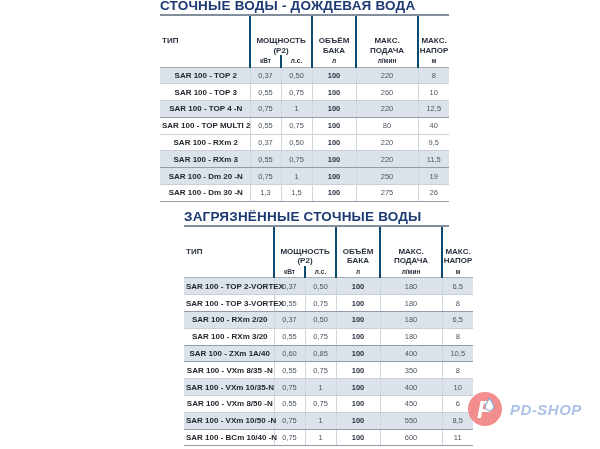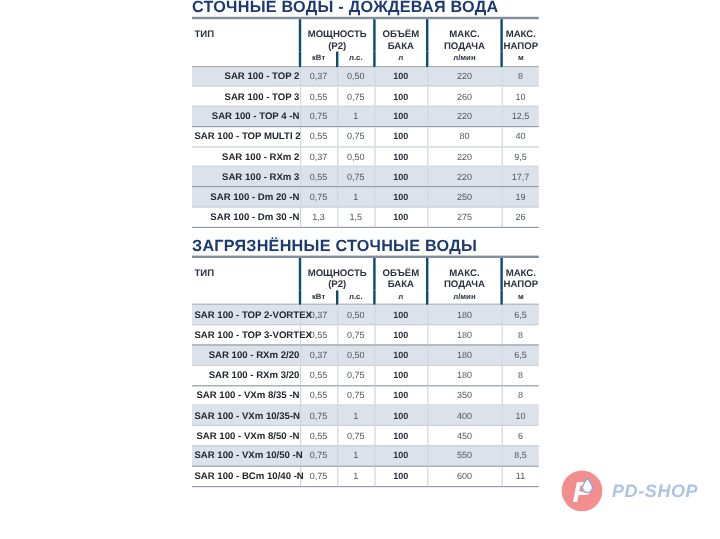--- a/index.html
+++ b/index.html
@@ -8,50 +8,50 @@
   .page { position:relative; width:600px; height:449px; background:#fff; }
 
   .content { position:absolute; left:160px; top:0; width:289px; }
 
   .table-title {
     font-size:13.5px; font-weight:700; letter-spacing:.2px;
     color:#1d3a73; line-height:14px; margin-top:-1px;
     border-bottom:2px solid #828e9c; padding-bottom:1px;
     white-space:nowrap;
   }
-  .table-block + .table-block { margin-top:9px; }
+  .table-block + .table-block { margin-top:9px;margin-left:24px; }
 
   table { width:289px; border-collapse:collapse; table-layout:fixed; }
   col.col-type { width:90px; }
   col.col-kw   { width:31px; }
   col.col-hp   { width:31px; }
   col.col-tank { width:44px; }
   col.col-flow { width:62px; }
   col.col-head { width:31px; }
 
   thead th {
     font-weight:700; color:#2b3240; text-align:center; vertical-align:top;
     padding:0; border-left:2px solid #0c4a6e;
   }
   thead th:first-child { border-left:none; text-align:left; }
-  tr.head-names th { font-size:8px; line-height:9.5px; padding-top:8px; height:22px; }
+  tr.head-names th { font-size:8px; line-height:9.5px; padding-top:20px; height:22px; }
   tr.head-names th .l { display:block; }
   tr.head-units th { font-size:6.5px; height:12px; line-height:11px;
                      border-bottom:1px solid #a7b0bb; font-weight:700; }
   tr.head-names th.th-type { font-size:8px; padding-left:2px; }
 
   tbody td {
     height:16.8px; font-size:7.5px; color:#4d5660; text-align:center;
     border-left:1px solid #cfd6de; border-bottom:1px solid #c9d0d8;
     padding:0; vertical-align:middle; white-space:nowrap;
   }
   tbody td:first-child { border-left:none; }
   tbody tr.stripe td { background:#dbe2ea; }
   tbody tr.group-end td { border-bottom:1px solid #929ca9; }
-  td.c-type { text-align:right; font-weight:700; color:#22272e; font-size:8px; padding-left:2px; }
+  td.c-type { text-align:center; font-weight:700; color:#22272e; font-size:8px; padding-left:2px; }
   td.c-tank { font-weight:700; color:#2b3240; }
 
   .watermark {
     position:absolute; left:467px; top:391px; display:flex; align-items:center;
     gap:7px; opacity:.92;
   }
   .wm-text {
     font-size:15px; font-weight:700; font-style:italic;
     color:#a5bde4; letter-spacing:.5px; white-space:nowrap;
   }
@@ -142,21 +142,21 @@
               <td class="c-tank">100</td>
               <td class="c-flow">220</td>
               <td class="c-head">9,5</td>
             </tr>
             <tr class="stripe group-end">
               <td class="c-type">SAR 100 - RXm 3</td>
               <td class="c-kw">0,55</td>
               <td class="c-hp">0,75</td>
               <td class="c-tank">100</td>
               <td class="c-flow">220</td>
-              <td class="c-head">17,7</td>
+              <td class="c-head">11,5</td>
             </tr>
             <tr class="stripe">
               <td class="c-type">SAR 100 - Dm 20 -N</td>
               <td class="c-kw">0,75</td>
               <td class="c-hp">1</td>
               <td class="c-tank">100</td>
               <td class="c-flow">250</td>
               <td class="c-head">19</td>
             </tr>
             <tr class=" group-end">
@@ -237,20 +237,28 @@
               <td class="c-head">6,5</td>
             </tr>
             <tr class=" group-end">
               <td class="c-type">SAR 100 - RXm 3/20</td>
               <td class="c-kw">0,55</td>
               <td class="c-hp">0,75</td>
               <td class="c-tank">100</td>
               <td class="c-flow">180</td>
               <td class="c-head">8</td>
             </tr>
+            <tr class="stripe group-end">
+              <td class="c-type">SAR 100 - ZXm 1A/40</td>
+              <td class="c-kw">0,60</td>
+              <td class="c-hp">0,85</td>
+              <td class="c-tank">100</td>
+              <td class="c-flow">400</td>
+              <td class="c-head">10,5</td>
+            </tr>
             <tr class="">
               <td class="c-type">SAR 100 - VXm 8/35 -N</td>
               <td class="c-kw">0,55</td>
               <td class="c-hp">0,75</td>
               <td class="c-tank">100</td>
               <td class="c-flow">350</td>
               <td class="c-head">8</td>
             </tr>
             <tr class="stripe">
               <td class="c-type">SAR 100 - VXm 10/35-N</td>

